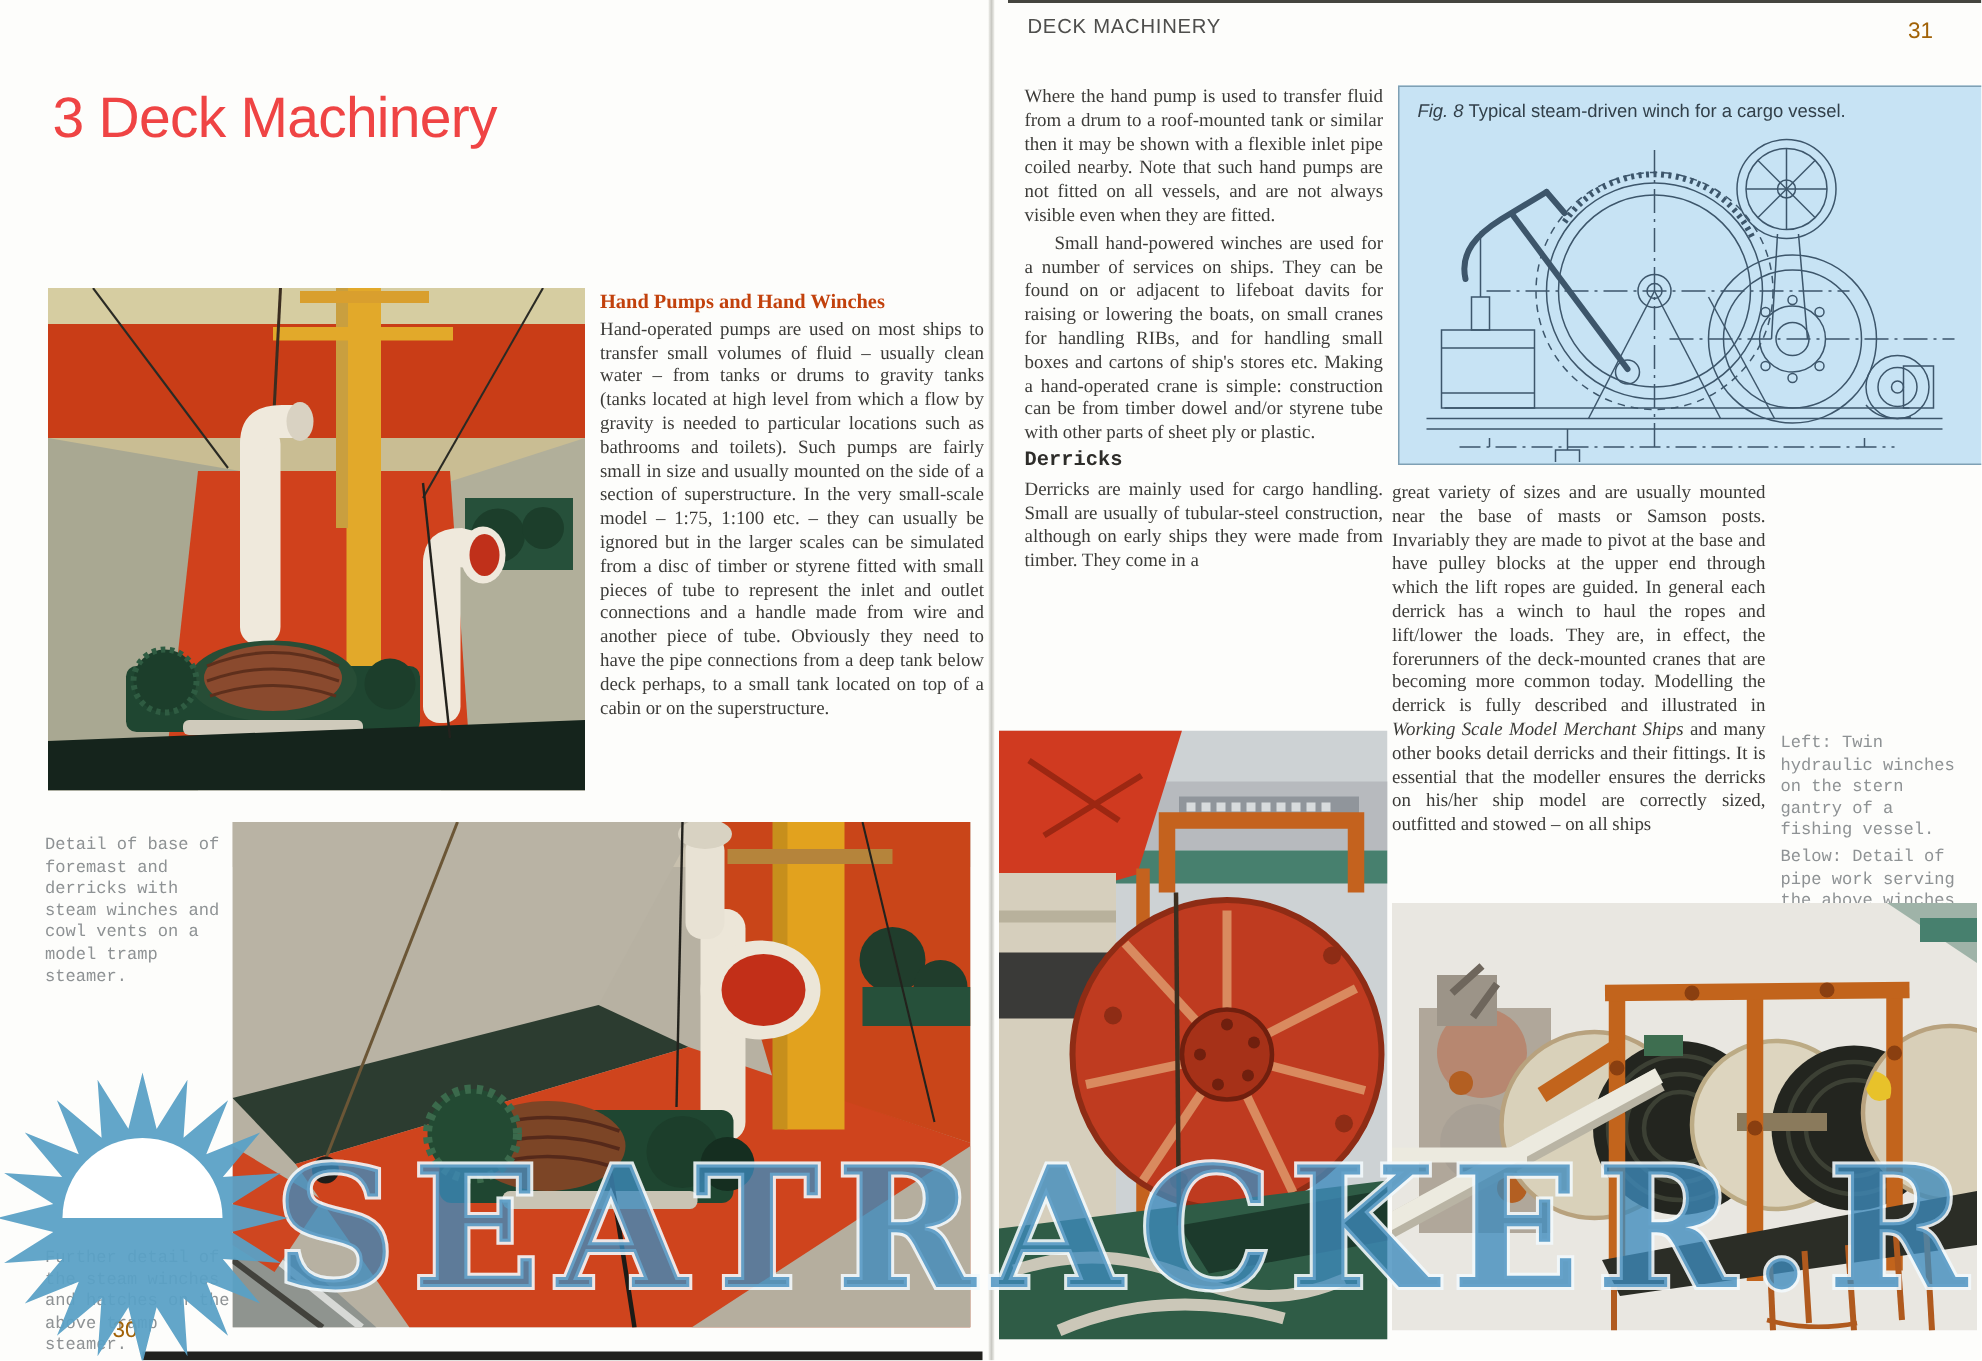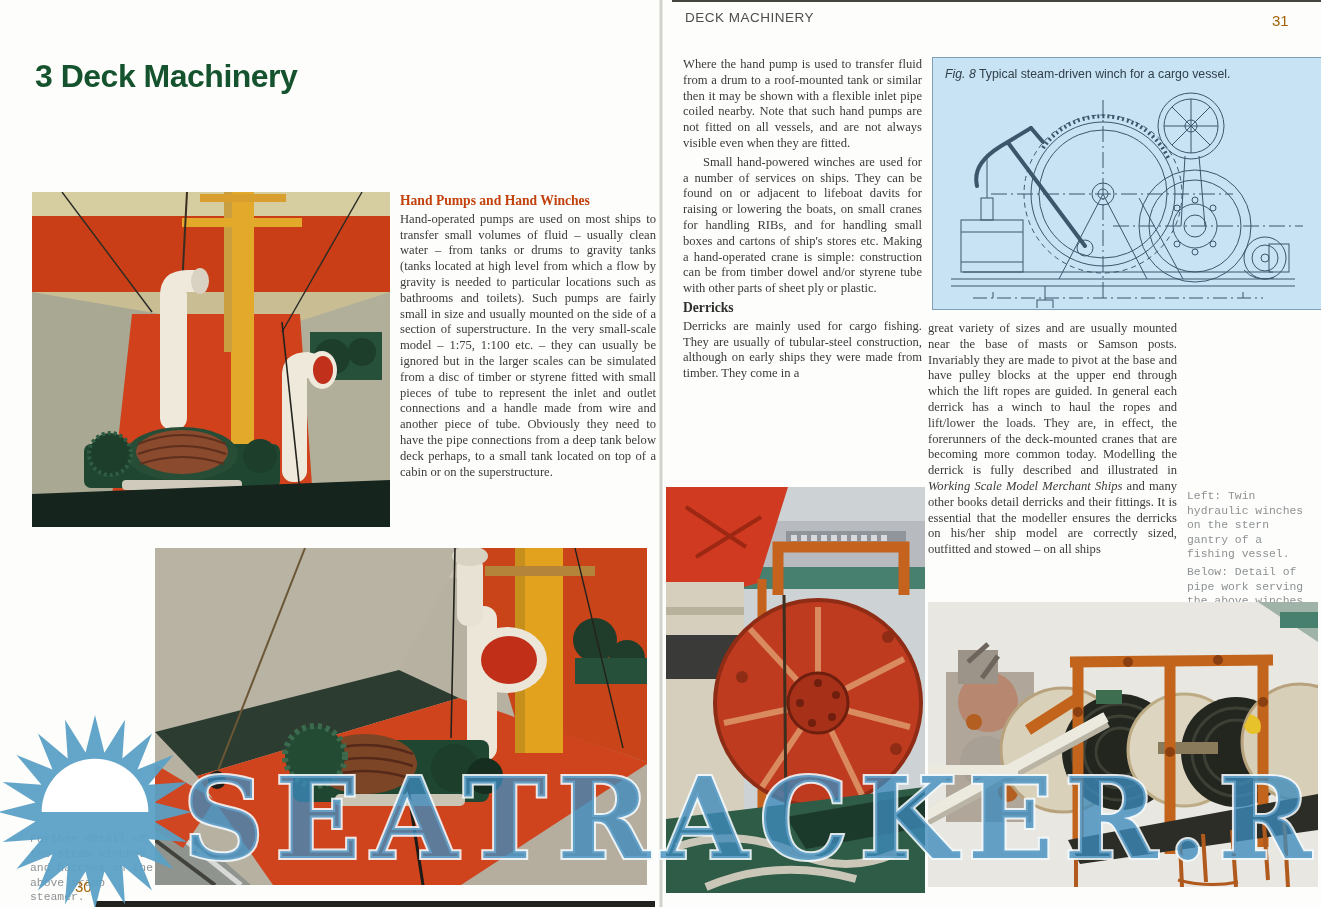--- a/index.html
+++ b/index.html
@@ -1,29 +1,29 @@
 <!DOCTYPE html>
 <html><head>
 <meta charset="utf-8">
 <style>
   html,body{margin:0;padding:0;background:#ffffff;}
   .spread{position:relative;width:1321px;height:907px;background:#fdfdfb;overflow:hidden;
           font-family:"Liberation Serif",serif;color:#3f3e3c;}
   .abs{position:absolute;}
   
-  .chapter-title{font-family:"Liberation Sans",sans-serif;font-size:32px;font-weight:700;
-                 color:#14532d;letter-spacing:-0.5px;}
+  .chapter-title{font-family:"Liberation Sans",sans-serif;font-size:38px;font-weight:400;
+                 color:#ef4444;letter-spacing:-0.5px;}
   .running-head{font-family:"Liberation Sans",sans-serif;font-size:13.5px;color:#4e4e4c;
                 letter-spacing:0.5px;}
   .folio{font-family:"Liberation Sans",sans-serif;font-size:15px;color:#a16207;}
   .body-col{font-size:12.6px;line-height:15.8px;text-align:justify;color:#3c3b38;}
   .body-col p{margin:0 0 0 0;}
   .body-col p + p{margin-top:3px;}
   .sec-head{font-weight:bold;font-size:13.6px;color:#c2410c;margin:0 0 16px 0;text-align:left;}
-  .sec-head2{font-weight:bold;font-size:13.6px;color:#2e2d2a;margin:18px 0 16px 0;text-align:left;}
+  .sec-head2{font-weight:bold;font-size:13.6px;color:#2e2d2a;margin:18px 0 16px 0;text-align:left;font-family:Liberation Mono, monospace;}
   .indent{text-indent:20px;}
   .caption{font-family:Liberation Mono, monospace;font-size:11.4px;line-height:14.6px;
            color:#8e9294;}
   .fig-caption{font-family:"Liberation Sans",sans-serif;font-size:12.3px;color:#32404a;}
   .fig-caption .fig-label{font-style:italic;}
   
   .figure-box{background:#c7e3f4;border:1px solid #7fa0b4;box-sizing:border-box;}
   
   .gutter{background:linear-gradient(to right,#eeeeea,#c9c9c3,#f1f1ed);}
   .edge-top{background:#45453f;}
@@ -77,20 +77,21 @@
     <rect x="90" y="288" width="120" height="10" rx="4" fill="#cfcabb"></rect>
     <polygon points="0,302 358,288 358,335 0,335" fill="#15241c"></polygon>
     <line x1="250" y1="130" x2="268" y2="300" stroke="#23221d" stroke-width="1.6"></line>
   </svg>
 
   <div class="abs body-col" style="left:400px;top:193px;width:256px;">
     <p class="sec-head">Hand Pumps and Hand Winches</p>
     <p>Hand-operated pumps are used on most ships to transfer small volumes of fluid – usually clean water – from tanks or drums to gravity tanks (tanks located at high level from which a flow by gravity is needed to particular locations such as bathrooms and toilets). Such pumps are fairly small in size and usually mounted on the side of a section of superstructure. In the very small-scale model – 1:75, 1:100 etc. – they can usually be ignored but in the larger scales can be simulated from a disc of timber or styrene fitted with small pieces of tube to represent the inlet and outlet connections and a handle made from wire and another piece of tube. Obviously they need to have the pipe connections from a deep tank below deck perhaps, to a small tank located on top of a cabin or on the superstructure.</p>
   </div>
 
+  <div class="abs caption" style="left:30px;top:557px;width:128px;">Detail of base of foremast and derricks with steam winches and cowl vents on a model tramp steamer.</div>
 
   <svg class="abs photo" style="left:155px;top:548px;" width="492" height="337" viewBox="0 0 492 337">
     <rect width="492" height="337" fill="#b7b1a2"></rect>
     <rect y="0" width="492" height="30" fill="#c8c0ae"></rect>
     <polygon points="0,0 310,0 244,122 0,184" fill="#b9b3a4"></polygon>
     <polygon points="0,184 244,122 304,150 42,228" fill="#2c3c30"></polygon>
     <polygon points="42,228 304,150 492,214 492,337 118,337" fill="#cf441d"></polygon>
     <polygon points="310,0 492,0 492,214 360,170" fill="#c94519"></polygon>
 
     <circle cx="440" cy="92" r="22" fill="#203d2c"></circle>
@@ -139,21 +140,21 @@
 
   <div class="abs edge-top" style="left:672px;top:0;width:649px;height:2px;"></div>
 
   <div class="abs running-head" style="left:685px;top:10px;">DECK MACHINERY</div>
   <div class="abs folio" style="left:1272px;top:12px;">31</div>
 
   <div class="abs body-col" style="left:683px;top:57px;width:239px;">
     <p>Where the hand pump is used to transfer fluid from a drum to a roof-mounted tank or similar then it may be shown with a flexible inlet pipe coiled nearby. Note that such hand pumps are not fitted on all vessels, and are not always visible even when they are fitted.</p>
     <p class="indent">Small hand-powered winches are used for a number of services on ships. They can be found on or adjacent to lifeboat davits for raising or lowering the boats, on small cranes for handling RIBs, and for handling small boxes and cartons of ship's stores etc. Making a hand-operated crane is simple: construction can be from timber dowel and/or styrene tube with other parts of sheet ply or plastic.</p>
     <p class="sec-head2">Derricks</p>
-    <p>Derricks are mainly used for cargo fishing. They are usually of tubular-steel construction, although on early ships they were made from timber. They come in a</p>
+    <p>Derricks are mainly used for cargo handling. Small are usually of tubular-steel construction, although on early ships they were made from timber. They come in a</p>
   </div>
 
   <div class="abs figure-box" style="left:932px;top:57px;width:452px;height:253px;">
     <div class="fig-caption" style="position:absolute;left:12px;top:9px;">
       <span class="fig-label">Fig. 8</span>
       <span>Typical steam-driven winch for a cargo vessel.</span>
     </div>
     <svg style="position:absolute;left:0;top:28px;" width="376" height="222" viewBox="0 0 376 222">
       <g stroke="#3d566b" fill="none" stroke-width="1">
 

